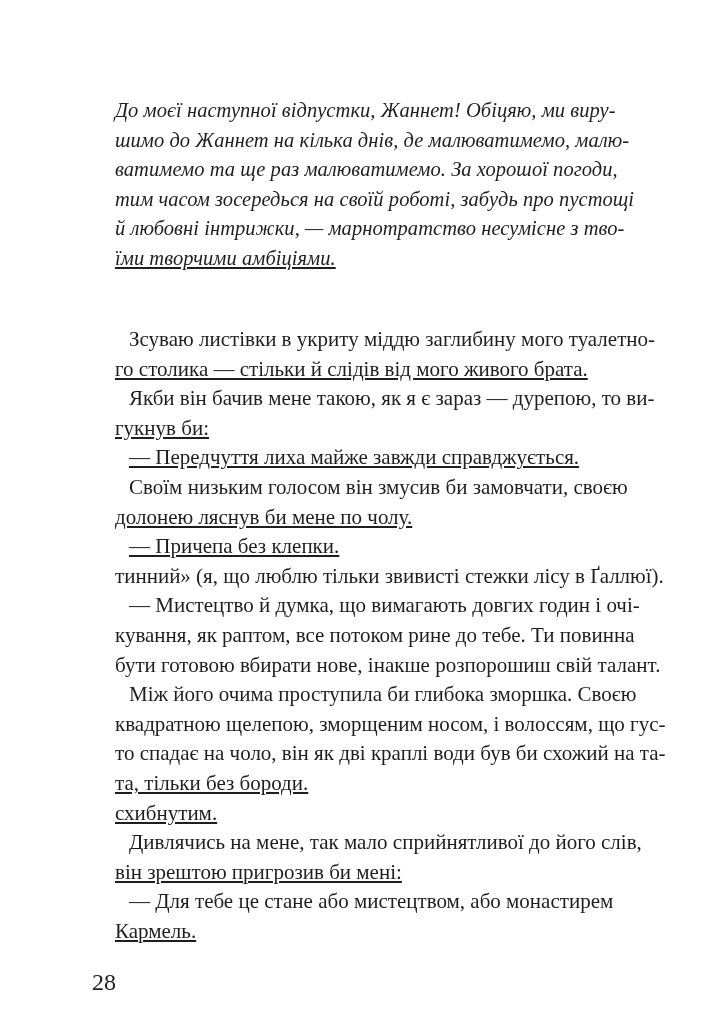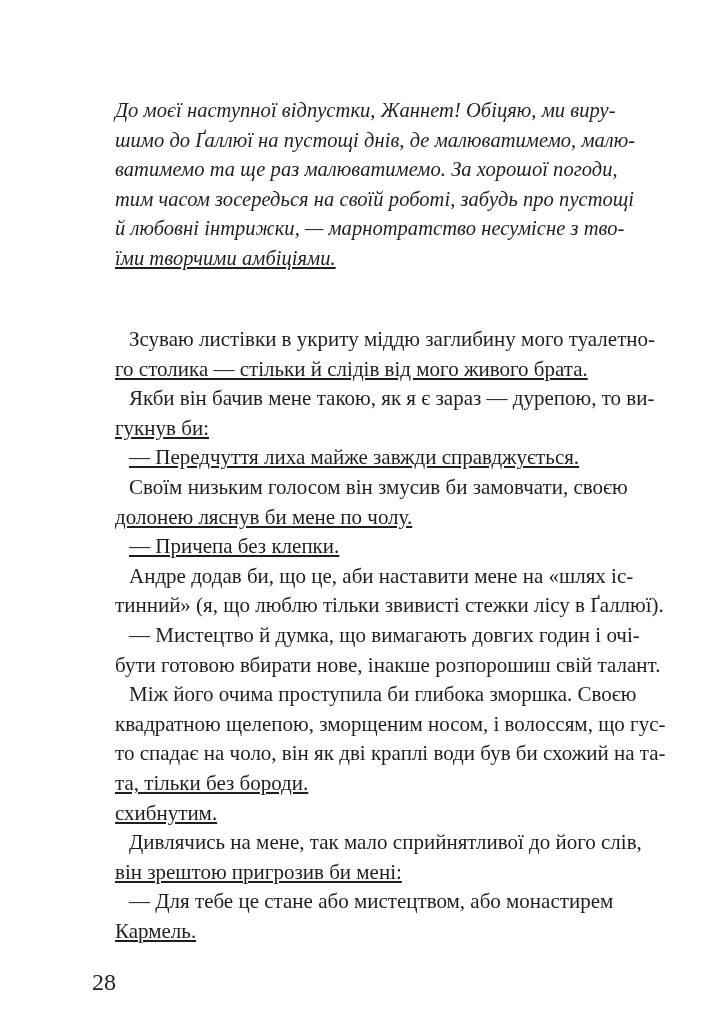--- a/index.html
+++ b/index.html
@@ -19,39 +19,39 @@
     .pagenum { position: absolute; left: 92px; top: 953px; font-size: 24px; color: #222;
                font-family: "Liberation Serif", "DejaVu Serif", serif; }
   </style>
 </head>
 <body>
 
 <div class="page">
 
   <div class="col italic">
     <div class="line justify">До моєї наступної відпустки, Жаннет! Обіцяю, ми виру-</div>
-    <div class="line justify">шимо до Ґаллюї на пустощі днів, де малюватимемо, малю-</div>
+    <div class="line justify">шимо до Жаннет на кілька днів, де малюватимемо, малю-</div>
     <div class="line justify">ватимемо та ще раз малюватимемо. За хорошої погоди,</div>
     <div class="line justify">тим часом зосередься на своїй роботі, забудь про пустощі</div>
     <div class="line justify">й любовні інтрижки, — марнотратство несумісне з тво-</div>
     <div class="line last">їми творчими амбіціями.</div>
   </div>
 
   <div class="col regular">
     <div class="line justify indent">Зсуваю листівки в укриту міддю заглибину мого туалетно-</div>
     <div class="line last">го столика — стільки й слідів від мого живого брата.</div>
     <div class="line justify indent">Якби він бачив мене такою, як я є зараз — дурепою, то ви-</div>
     <div class="line last">гукнув би:</div>
     <div class="line last indent">— Передчуття лиха майже завжди справджується.</div>
     <div class="line justify indent">Своїм низьким голосом він змусив би замовчати, своєю</div>
     <div class="line last">долонею ляснув би мене по чолу.</div>
     <div class="line last indent">— Причепа без клепки.</div>
-    <div class="line justify indent">Андре додав би, що це, аби наставити мене на «шлях іс-</div>
     <div class="line justify">тинний» (я, що люблю тільки звивисті стежки лісу в Ґаллюї).</div>
     <div class="line justify indent">— Мистецтво й думка, що вимагають довгих годин і очі-</div>
+    <div class="line justify">кування, як раптом, все потоком рине до тебе. Ти повинна</div>
     <div class="line justify">бути готовою вбирати нове, інакше розпорошиш свій талант.</div>
     <div class="line justify indent">Між його очима проступила би глибока зморшка. Своєю</div>
     <div class="line justify">квадратною щелепою, зморщеним носом, і волоссям, що гус-</div>
     <div class="line justify">то спадає на чоло, він як дві краплі води був би схожий на та-</div>
     <div class="line last">та, тільки без бороди.</div>
     <div class="line last">схибнутим.</div>
     <div class="line justify indent">Дивлячись на мене, так мало сприйнятливої до його слів,</div>
     <div class="line last">він зрештою пригрозив би мені:</div>
     <div class="line justify indent">— Для тебе це стане або мистецтвом, або монастирем</div>
     <div class="line last">Кармель.</div>

